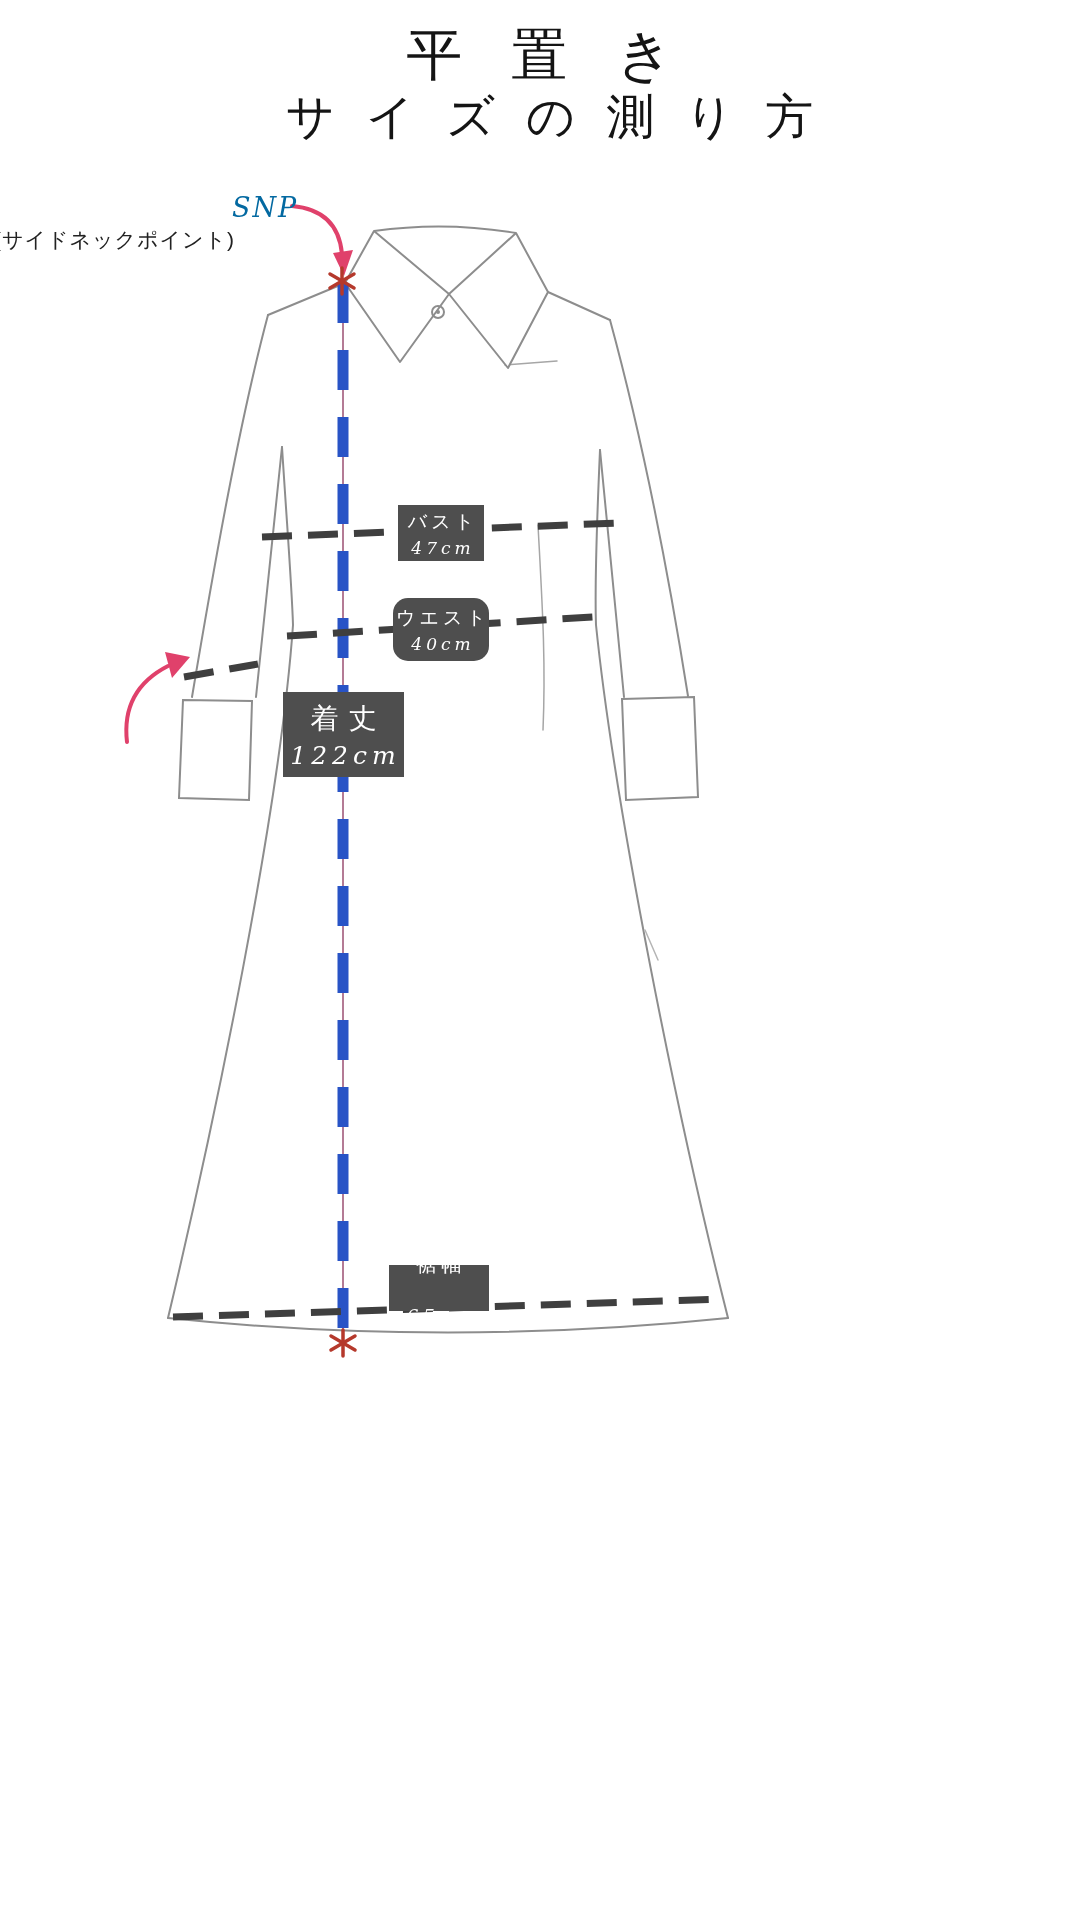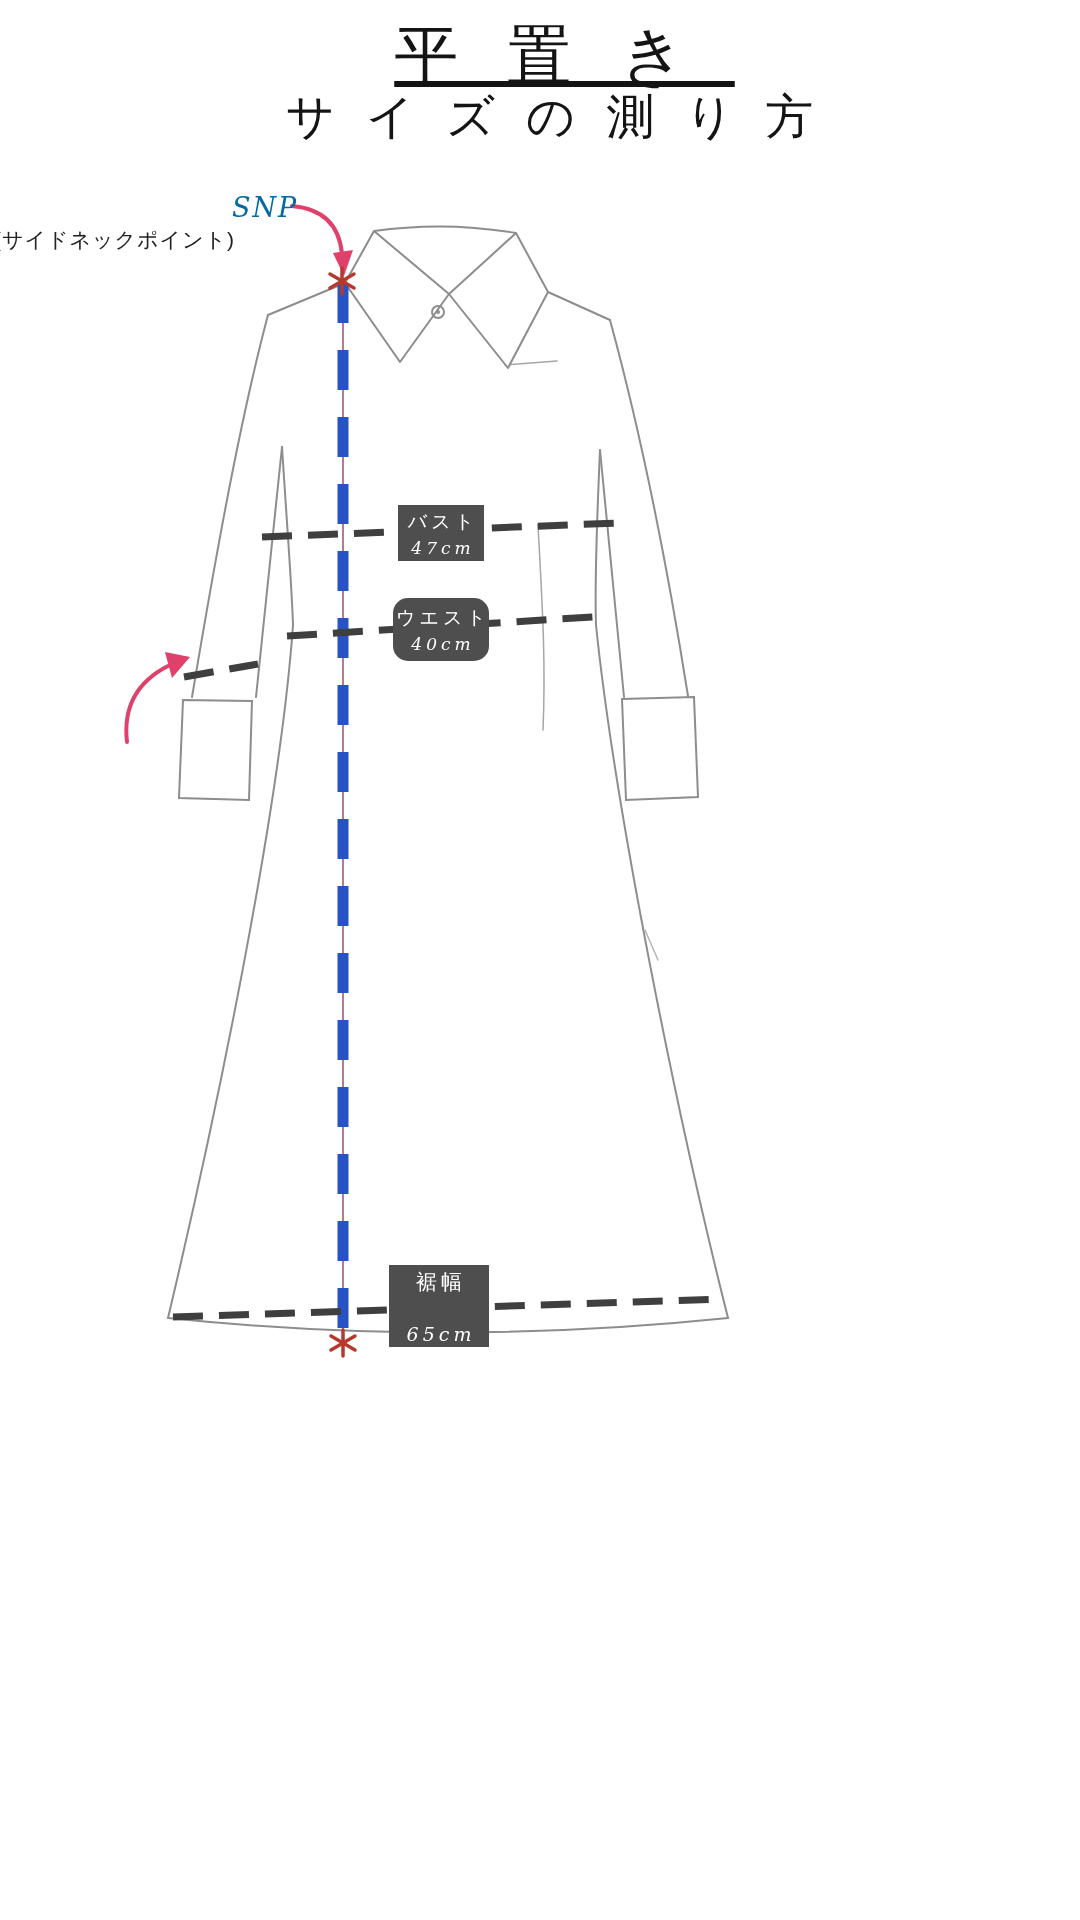--- a/index.html
+++ b/index.html
@@ -3,21 +3,21 @@
 <meta charset="utf-8">
 <style>
   html,body { margin:0; padding:0; background:#ffffff; }
   .page {
     position:relative; width:1080px; height:1920px; background:#ffffff;
     overflow:hidden; font-family:"Liberation Sans","DejaVu Sans",sans-serif;
     color:#1a1a1a;
   }
   
   .title { position:absolute; top:24px; left:0; width:1080px; text-align:center; color:#141414; z-index:6; }
-  .title .t1 { font-size:64px; line-height:62px; letter-spacing:49px; padding-left:49px;text-decoration:underline; }
+  .title .t1 { font-size:56px; line-height:62px; letter-spacing:49px; padding-left:49px; }
   .title .t2 { font-size:48px; line-height:62px; letter-spacing:31px; padding-left:50px; }
 
   
   .snp-abbr {
     position:absolute; left:232px; top:192px; z-index:6;
     font-family:"DejaVu Serif","Liberation Serif",serif; font-style:italic;
     font-size:27px; letter-spacing:2px; color:#0369a1;
   }
   .snp-full {
     position:absolute; left:-6px; top:226px; z-index:6;
@@ -33,21 +33,21 @@
     display:flex; flex-direction:column; align-items:center; justify-content:center; gap:3px;
   }
   .measure-label .jp { letter-spacing:4px; padding-left:4px; white-space:nowrap; }
   .measure-label .val {
     font-family:"DejaVu Serif","Liberation Serif",serif; font-style:italic;
     letter-spacing:4px; padding-left:4px; white-space:nowrap;
   }
   .ml-bust   { left:398px; top:505px;  width:86px;  height:56px; }
   .ml-waist  { left:393px; top:598px;  width:96px;  height:63px;border-radius:15px; }
   .ml-length { left:283px; top:692px;  width:121px; height:85px; }
-  .ml-hem    { left:389px; top:1265px; width:100px; height:82px; }
+  .ml-hem    { left:389px; top:1265px; width:100px; height:46px; }
   .ml-bust .jp, .ml-waist .jp { font-size:19px; }
   .ml-bust .val, .ml-waist .val { font-size:17px; }
   .ml-length .jp  { font-size:28px; letter-spacing:10px; padding-left:10px; }
   .ml-length .val { font-size:25px; letter-spacing:5px; }
   .ml-hem .jp  { font-size:21px; }
   .ml-hem .val { font-size:19px;margin-top:24px; }
 
   
   .sleeve-block { position:absolute; left:0; top:740px; width:210px; text-align:center; z-index:4; color:#1f1f1f; }
   .sleeve-title { font-size:24px; letter-spacing:3px; }
@@ -136,20 +136,24 @@
   <div class="measure-label ml-bust">
     <div class="jp">バスト</div>
     <div class="val">47cm</div>
   </div>
 
   <div class="measure-label ml-waist">
     <div class="jp">ウエスト</div>
     <div class="val">40cm</div>
   </div>
 
+  <div class="measure-label ml-length">
+    <div class="jp">着丈</div>
+    <div class="val">122cm</div>
+  </div>
 
   <div class="measure-label ml-hem">
     <div class="jp">裾幅</div>
     <div class="val">65cm</div>
   </div>
 
 
 </div>
 
 </body></html>

